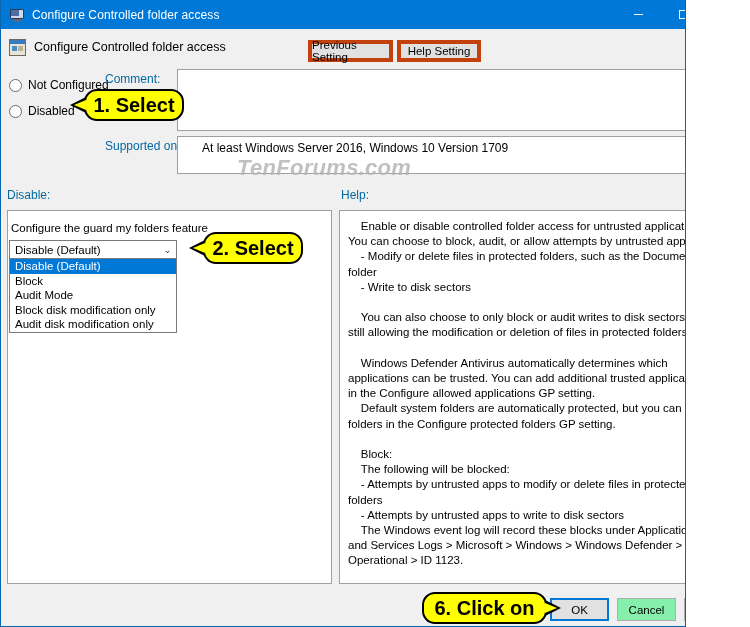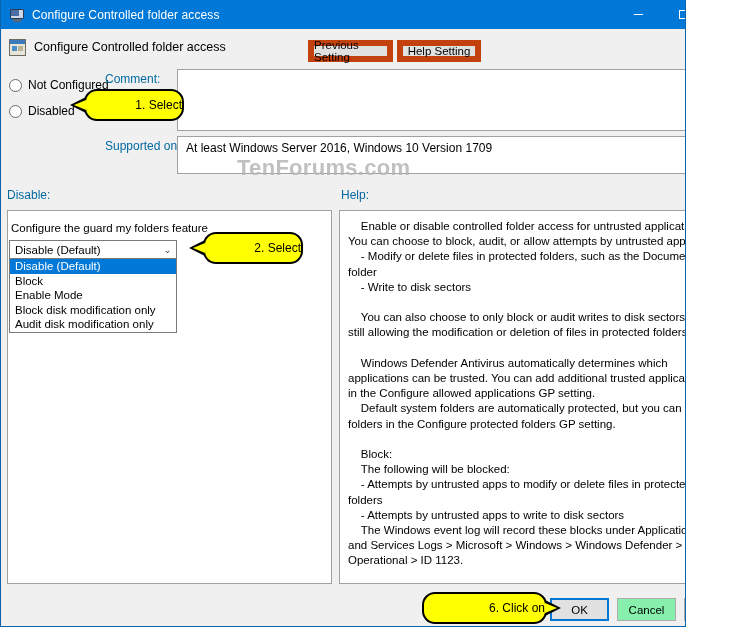--- a/index.html
+++ b/index.html
@@ -67,21 +67,21 @@
     width: 17px; height: 17px; margin-left: 8px; margin-right: 8px;
     position: relative; flex: none;
     background: #e8e4d8; border: 1px solid #6d6a5f;
   }
   .hi-top { position: absolute; left: 0; top: 0; right: 0; height: 4px; background: #3a7abd; }
   .hi-sq1 { position: absolute; left: 2px; top: 6px; width: 5px; height: 5px; background: #4a90c8; }
   .hi-sq2 { position: absolute; left: 8px; top: 6px; width: 5px; height: 5px; background: #b9b297; }
   .header-title { font-size: 12.5px; color: #000; white-space: nowrap; }
   .hdr-btn {
     position: absolute; top: 40px; height: 22px;
-    background: #e1e1e1; border: 6px solid #c2410c;
+    background: #e1e1e1; border: 4px solid #c2410c;
     font-family: "Liberation Sans", sans-serif; font-size: 11.5px; color: #000;
     display: flex; align-items: center; justify-content: center;
     cursor: default;
   }
   #prev-setting { left: 307px; width: 85px; }
   #next-setting { left: 396px; width: 84px; }
 
   
   .radios { position: absolute; left: 8px; top: 72px; width: 130px; }
   .radio-row {
@@ -104,21 +104,21 @@
   }
   #comment-label { left: 104px; top: 72px; }
   #supported-label { left: 104px; top: 139px; }
 
   .box {
     position: absolute; background: #fff; border: 1px solid #a0a0a0;
   }
   #comment-box { left: 176px; top: 69px; width: 563px; height: 62px; }
   #supported-box { left: 176px; top: 136px; width: 563px; height: 38px; }
   .box-text {
-    font-size: 12px; color: #000; padding: 4px 8px; white-space: nowrap;
+    font-size: 12px; color: #000; padding: 4px 24px; white-space: nowrap;
   }
   .vscroll-mini {
     position: absolute; right: 1px; top: 1px; bottom: 1px; width: 15px;
     background: #fff; display: flex; flex-direction: column;
     justify-content: space-between; align-items: center;
     border-left: 1px solid #eee;
   }
   .vscroll-mini .arr { font-size: 9px; color: #606060; line-height: 1; padding: 2px 0; }
 
   
@@ -198,28 +198,29 @@
   #cancel-button { left: 616px; }
   #apply-button { left: 683px; }
 
   
   #watermark {
     position: absolute; left: 236px; top: 155px;
     font-family: "Liberation Sans", sans-serif;
     font-size: 22px; font-weight: bold; color: #b6b6b6;
     letter-spacing: .3px; white-space: nowrap;
     opacity: .85;
+    font-style: italic;
   }
 
   
   .callout {
     position: absolute;
     background: #ffff00; border: 2px solid #000; border-radius: 13px;
-    display: flex; align-items: center; justify-content: flex-end;
-    font-size: 12px; font-weight: normal; color: #000;
+    display: flex; align-items: center; justify-content: center;
+    font-size: 20px; font-weight: bold; color: #000;
     white-space: nowrap;
   }
   .callout .tail {
     position: absolute; width: 0; height: 0;
   }
   .callout.left-tail .tail {
     left: -16px; top: 50%; margin-top: -8px;
     border-top: 8px solid transparent;
     border-bottom: 8px solid transparent;
     border-right: 16px solid #000;
@@ -320,21 +321,21 @@
   <div id="options-panel"></div>
   <div id="option-caption">Configure the guard my folders feature</div>
 
   <div id="combo">
     <span class="combo-value">Disable (Default)</span>
     <span class="combo-arrow">⌄</span>
   </div>
   <div id="combo-list">
     <div class="combo-item selected">Disable (Default)</div>
     <div class="combo-item">Block</div>
-    <div class="combo-item">Enable Mode</div>
+    <div class="combo-item">Audit Mode</div>
     <div class="combo-item">Block disk modification only</div>
     <div class="combo-item">Audit disk modification only</div>
   </div>
 
   <div id="help-panel">
     <div class="help-text">    Enable or disable controlled folder access for untrusted applications. You can choose to block, audit, or allow attempts by untrusted apps to:
     - Modify or delete files in protected folders, such as the Documents folder
     - Write to disk sectors
 
     You can also choose to only block or audit writes to disk sectors while still allowing the modification or deletion of files in protected folders.

